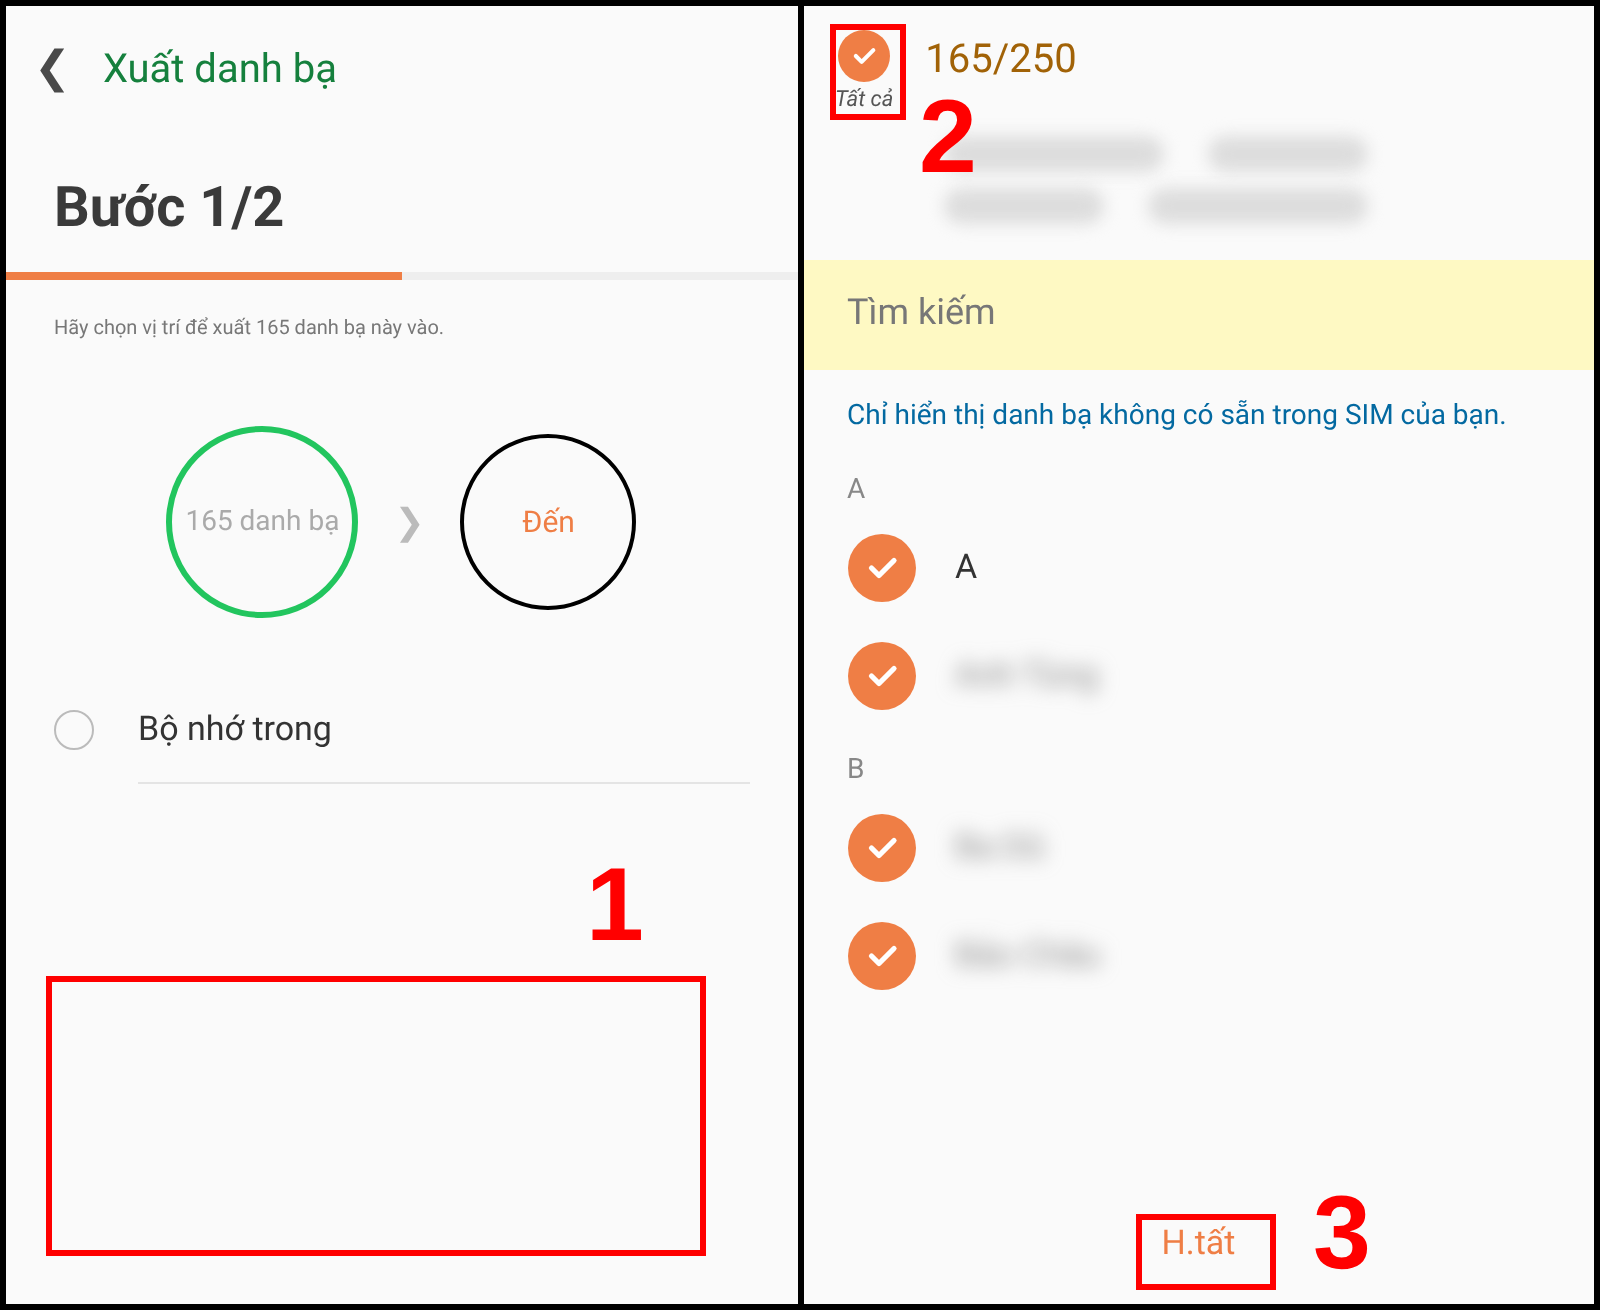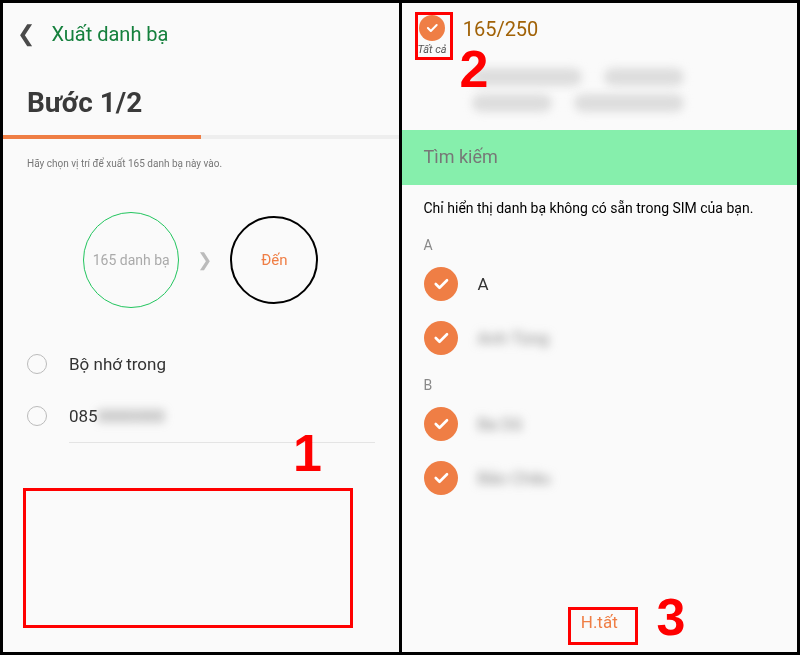--- a/index.html
+++ b/index.html
@@ -74,21 +74,21 @@
     width: 96px;
     height: 96px;
     border-radius: 50%;
     display: flex;
     align-items: center;
     justify-content: center;
     font-size: 14px;
     text-align: center;
   }
   .circle-src {
-    border: 1px solid #22c55e;
+    border: 3px solid #22c55e;
     color: #aaa;
   }
   .circle-dst {
     border: 2px solid #000000;
     color: #ef7e45;
     width: 88px; height: 88px;
     font-size: 15px;
   }
   .flow-arrow {
     color: #bbb;
@@ -162,31 +162,31 @@
     padding: 4px 0 4px 70px;
   }
   .pill {
     width: 110px; height: 18px;
     background: #ddd;
     border-radius: 9px;
     filter: blur(4px);
   }
   .pill.short { width: 80px; }
   .search-area {
-    background: #86efac;
+    background: #fef9c3;
     margin-top: 14px;
     padding: 16px 21px 18px 22px;
   }
   .search-label {
     font-size: 18px;
     color: #777;
   }
   .sim-note {
     font-size: 14px;
-    color: #000000;
+    color: #0369a1;
     padding: 14px 22px 6px 22px;
     line-height: 1.4;
   }
   .section-letter {
     font-size: 14px;
     color: #888;
     padding: 12px 22px 4px 22px;
   }
   .contact {
     display: flex;
@@ -249,26 +249,20 @@
     <div class="flow">
       <div class="circle circle-src">165 danh bạ</div>
       <span class="flow-arrow">❯</span>
       <div class="circle circle-dst">Đến</div>
     </div>
 
     <div class="options">
       <div class="opt">
         <span class="radio"></span>
         <span class="opt-label">Bộ nhớ trong</span>
-      </div>
-      <div class="opt">
-        <span class="radio"></span>
-        <span class="opt-label">
-          <span>085</span><span class="blur-span">0000000</span>
-        </span>
       </div>
       <hr class="divider-sub">
     </div>
 
     <div class="red-box" style="left:20px; top:485px; width:330px; height:140px;"></div>
     <div class="red-num" style="left:290px; top:420px;">1</div>
   </div>
 
   <div class="panel panel-right">
     <div class="sel-header">

